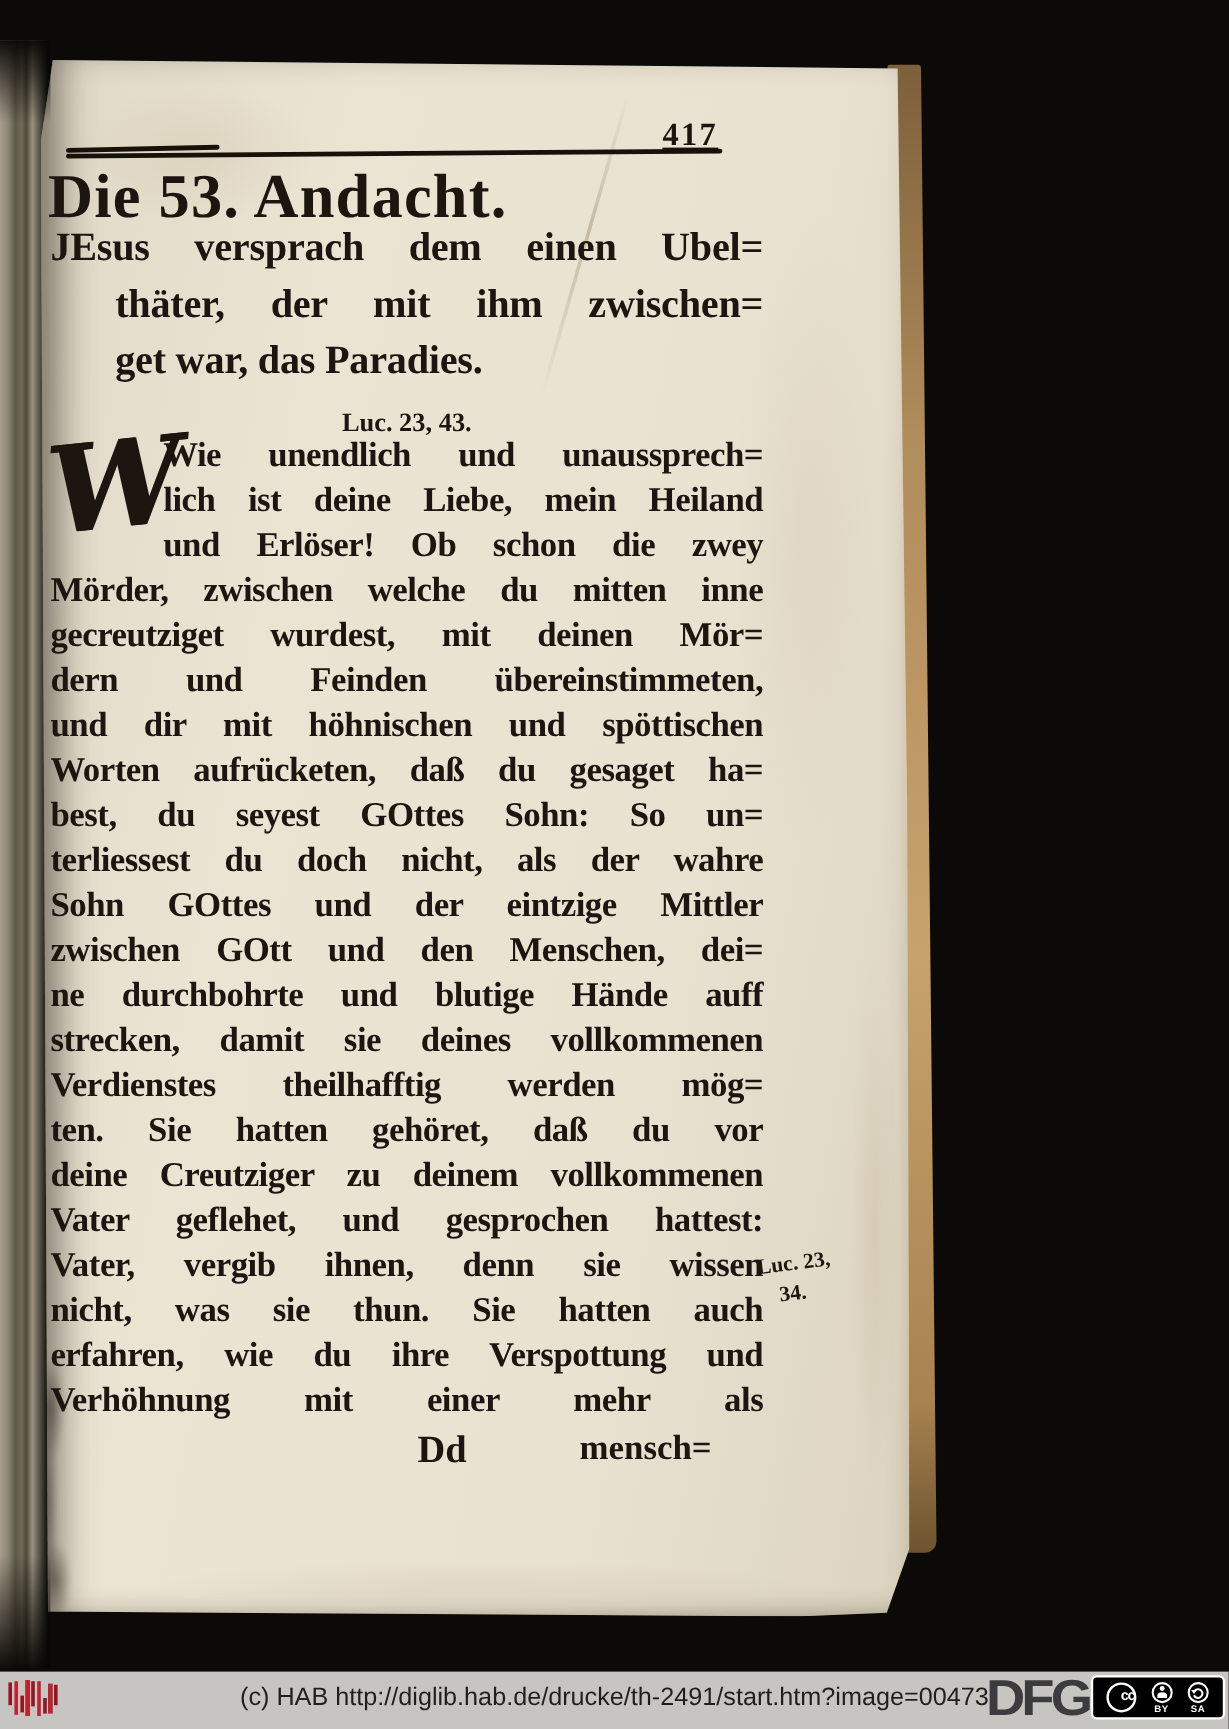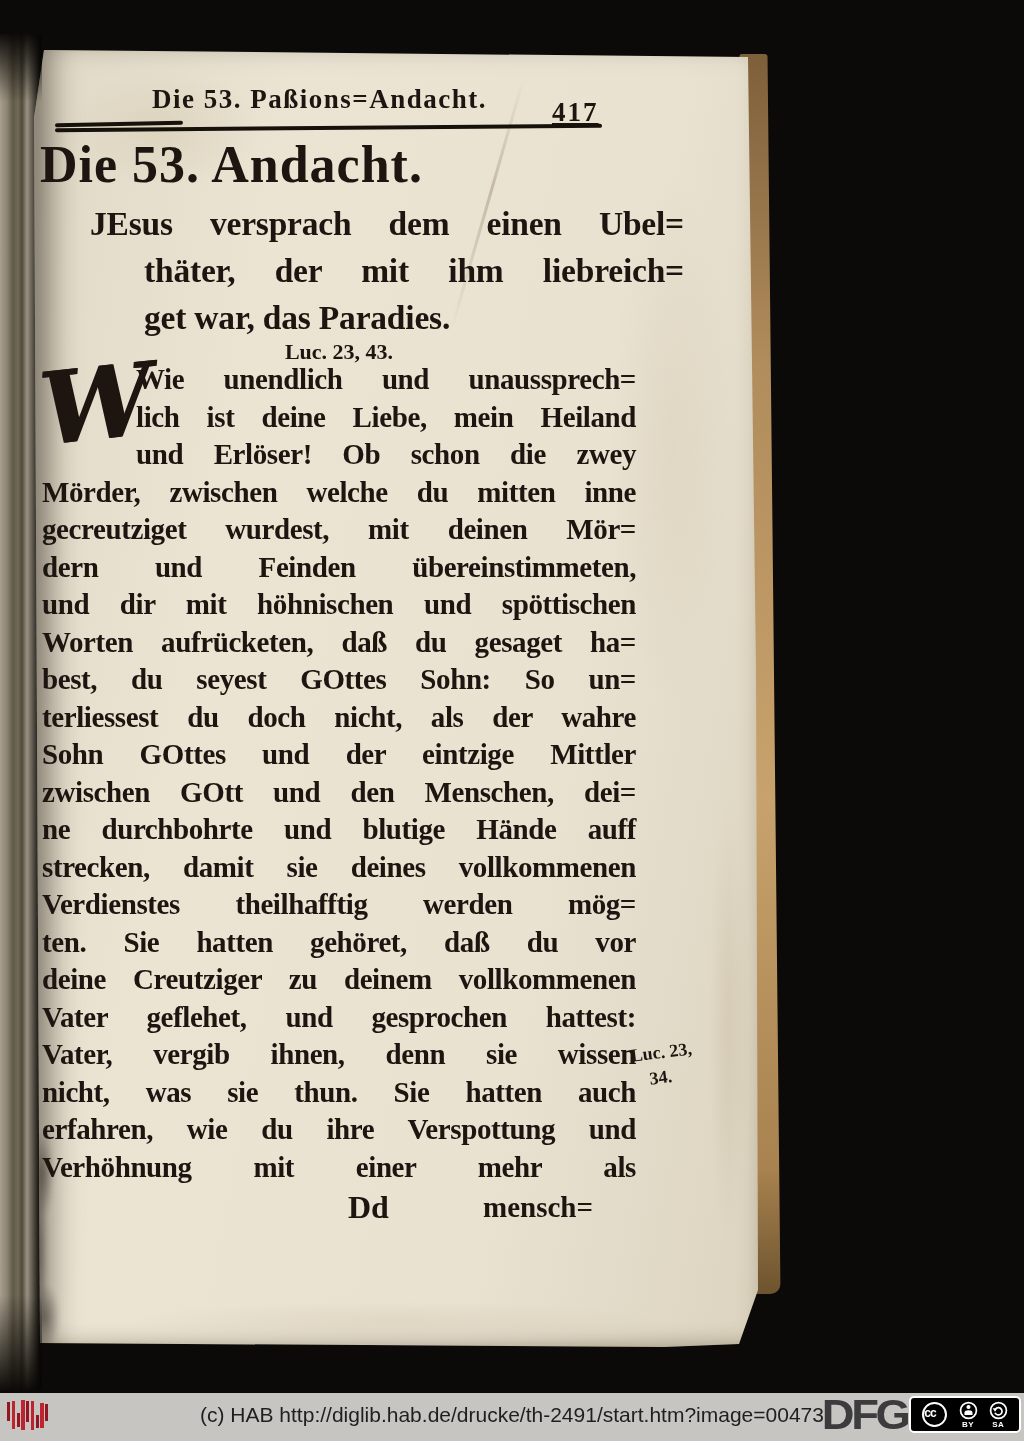--- a/index.html
+++ b/index.html
@@ -48,21 +48,21 @@
       linear-gradient(90deg,#a89f8e 0px,#8d8473 7px,#5f5948 13px,#716a58 18px,#4f4a3b 22px,#9a9280 27px,rgba(210,200,180,0) 40px);
   }
   
   .page *{color:#1c1510;}
   .abs{position:absolute;}
   .running-title{left:118px;top:33px;font:700 27px/32px "Liberation Serif",serif;letter-spacing:1.5px;}
   .page-number{left:518px;top:47px;font:700 27px/30px "Liberation Serif",serif;letter-spacing:2px;text-decoration:underline;}
   .rule{left:21px;top:76px;width:547px;height:4px;background:#17110c;transform:rotate(-0.45deg);border-radius:2px;}
   .rule-stub{left:21px;top:72px;width:128px;height:4px;background:#17110c;transform:rotate(-1.2deg);border-radius:2px;}
   .chapter-title{left:6px;top:84px;width:612px;text-align:left;font:700 52px/62px "Liberation Serif",serif;letter-spacing:1px;}
-  .subtitle{left:8px;top:150px;width:594px;margin-left:48px;}
+  .subtitle{left:8px;top:133px;width:594px;}
   .sub{height:47px;font:700 33.5px/47px "Liberation Serif",serif;letter-spacing:-0.2px;}
   .j{text-align:justify;text-align-last:justify;}
   .ind2{padding-left:54px;}
   .scripture{left:8px;top:289px;width:594px;text-align:center;font:700 22px/26px "Liberation Serif",serif;}
   .body-text{left:8px;top:311px;width:594px;}
   .bl{height:37.5px;font:700 29px/37.5px "Liberation Serif",serif;letter-spacing:-0.4px;text-align:justify;text-align-last:justify;}
   .bl.ind{padding-left:94px;}
   .dropcap{
     position:absolute;left:-2px;top:-8px;width:96px;text-align:center;
     font:italic 700 100px/104px "DejaVu Serif",serif;transform:rotate(-6deg);
@@ -96,44 +96,43 @@
     font:700 42px/44px "Liberation Sans",sans-serif;color:#3c3c3e;
     letter-spacing:-3px;transform:scaleX(1.08);transform-origin:right center;
   }
   .cc-badge{
     position:absolute;right:3px;top:3px;width:112px;height:37px;box-sizing:border-box;
     background:#000;border:2px solid #fff;border-radius:5px;
     display:flex;align-items:center;justify-content:space-evenly;
   }
   .cc-circle{
     width:25px;height:25px;border:2.5px solid #fff;border-radius:50%;box-sizing:border-box;
-    color:#fff;font:700 12px/19px "Liberation Sans",sans-serif;text-align:left;letter-spacing:-1px;
+    color:#fff;font:700 12px/19px "Liberation Sans",sans-serif;text-align:right;letter-spacing:-1px;
   }
   .cc-item{display:flex;flex-direction:column;align-items:center;gap:1px;}
   .cc-sub{font:700 8px/8px "Liberation Sans",sans-serif;color:#fff;letter-spacing:.5px;}
 </style>
 </head>
 <body>
 
 <div class="page-edge"></div>
 
 <div class="page">
   <div class="crease"></div>
   <div class="smudge"></div>
 
-  <div class="abs running-title">Die 53. Paßions=Andacht.</div>
   <div class="abs page-number">417</div>
   <div class="abs rule"></div>
   <div class="abs rule-stub"></div>
 
   <div class="abs chapter-title">Die 53. Andacht.</div>
 
   <div class="abs subtitle">
     <div class="sub j">JEsus versprach dem einen Ubel=</div>
-    <div class="sub j ind2">thäter, der mit ihm liebreich=</div>
+    <div class="sub j ind2">thäter, der mit ihm zwischen=</div>
     <div class="sub ind2">get war, das Paradies.</div>
   </div>
 
   <div class="abs scripture">Luc. 23, 43.</div>
 
   <div class="abs body-text">
     <span class="dropcap">W</span>
     <div class="bl ind">Wie unendlich und unaussprech=</div>
     <div class="bl ind">lich ist deine Liebe, mein Heiland</div>
     <div class="bl ind">und Erlöser! Ob schon die zwey</div>

